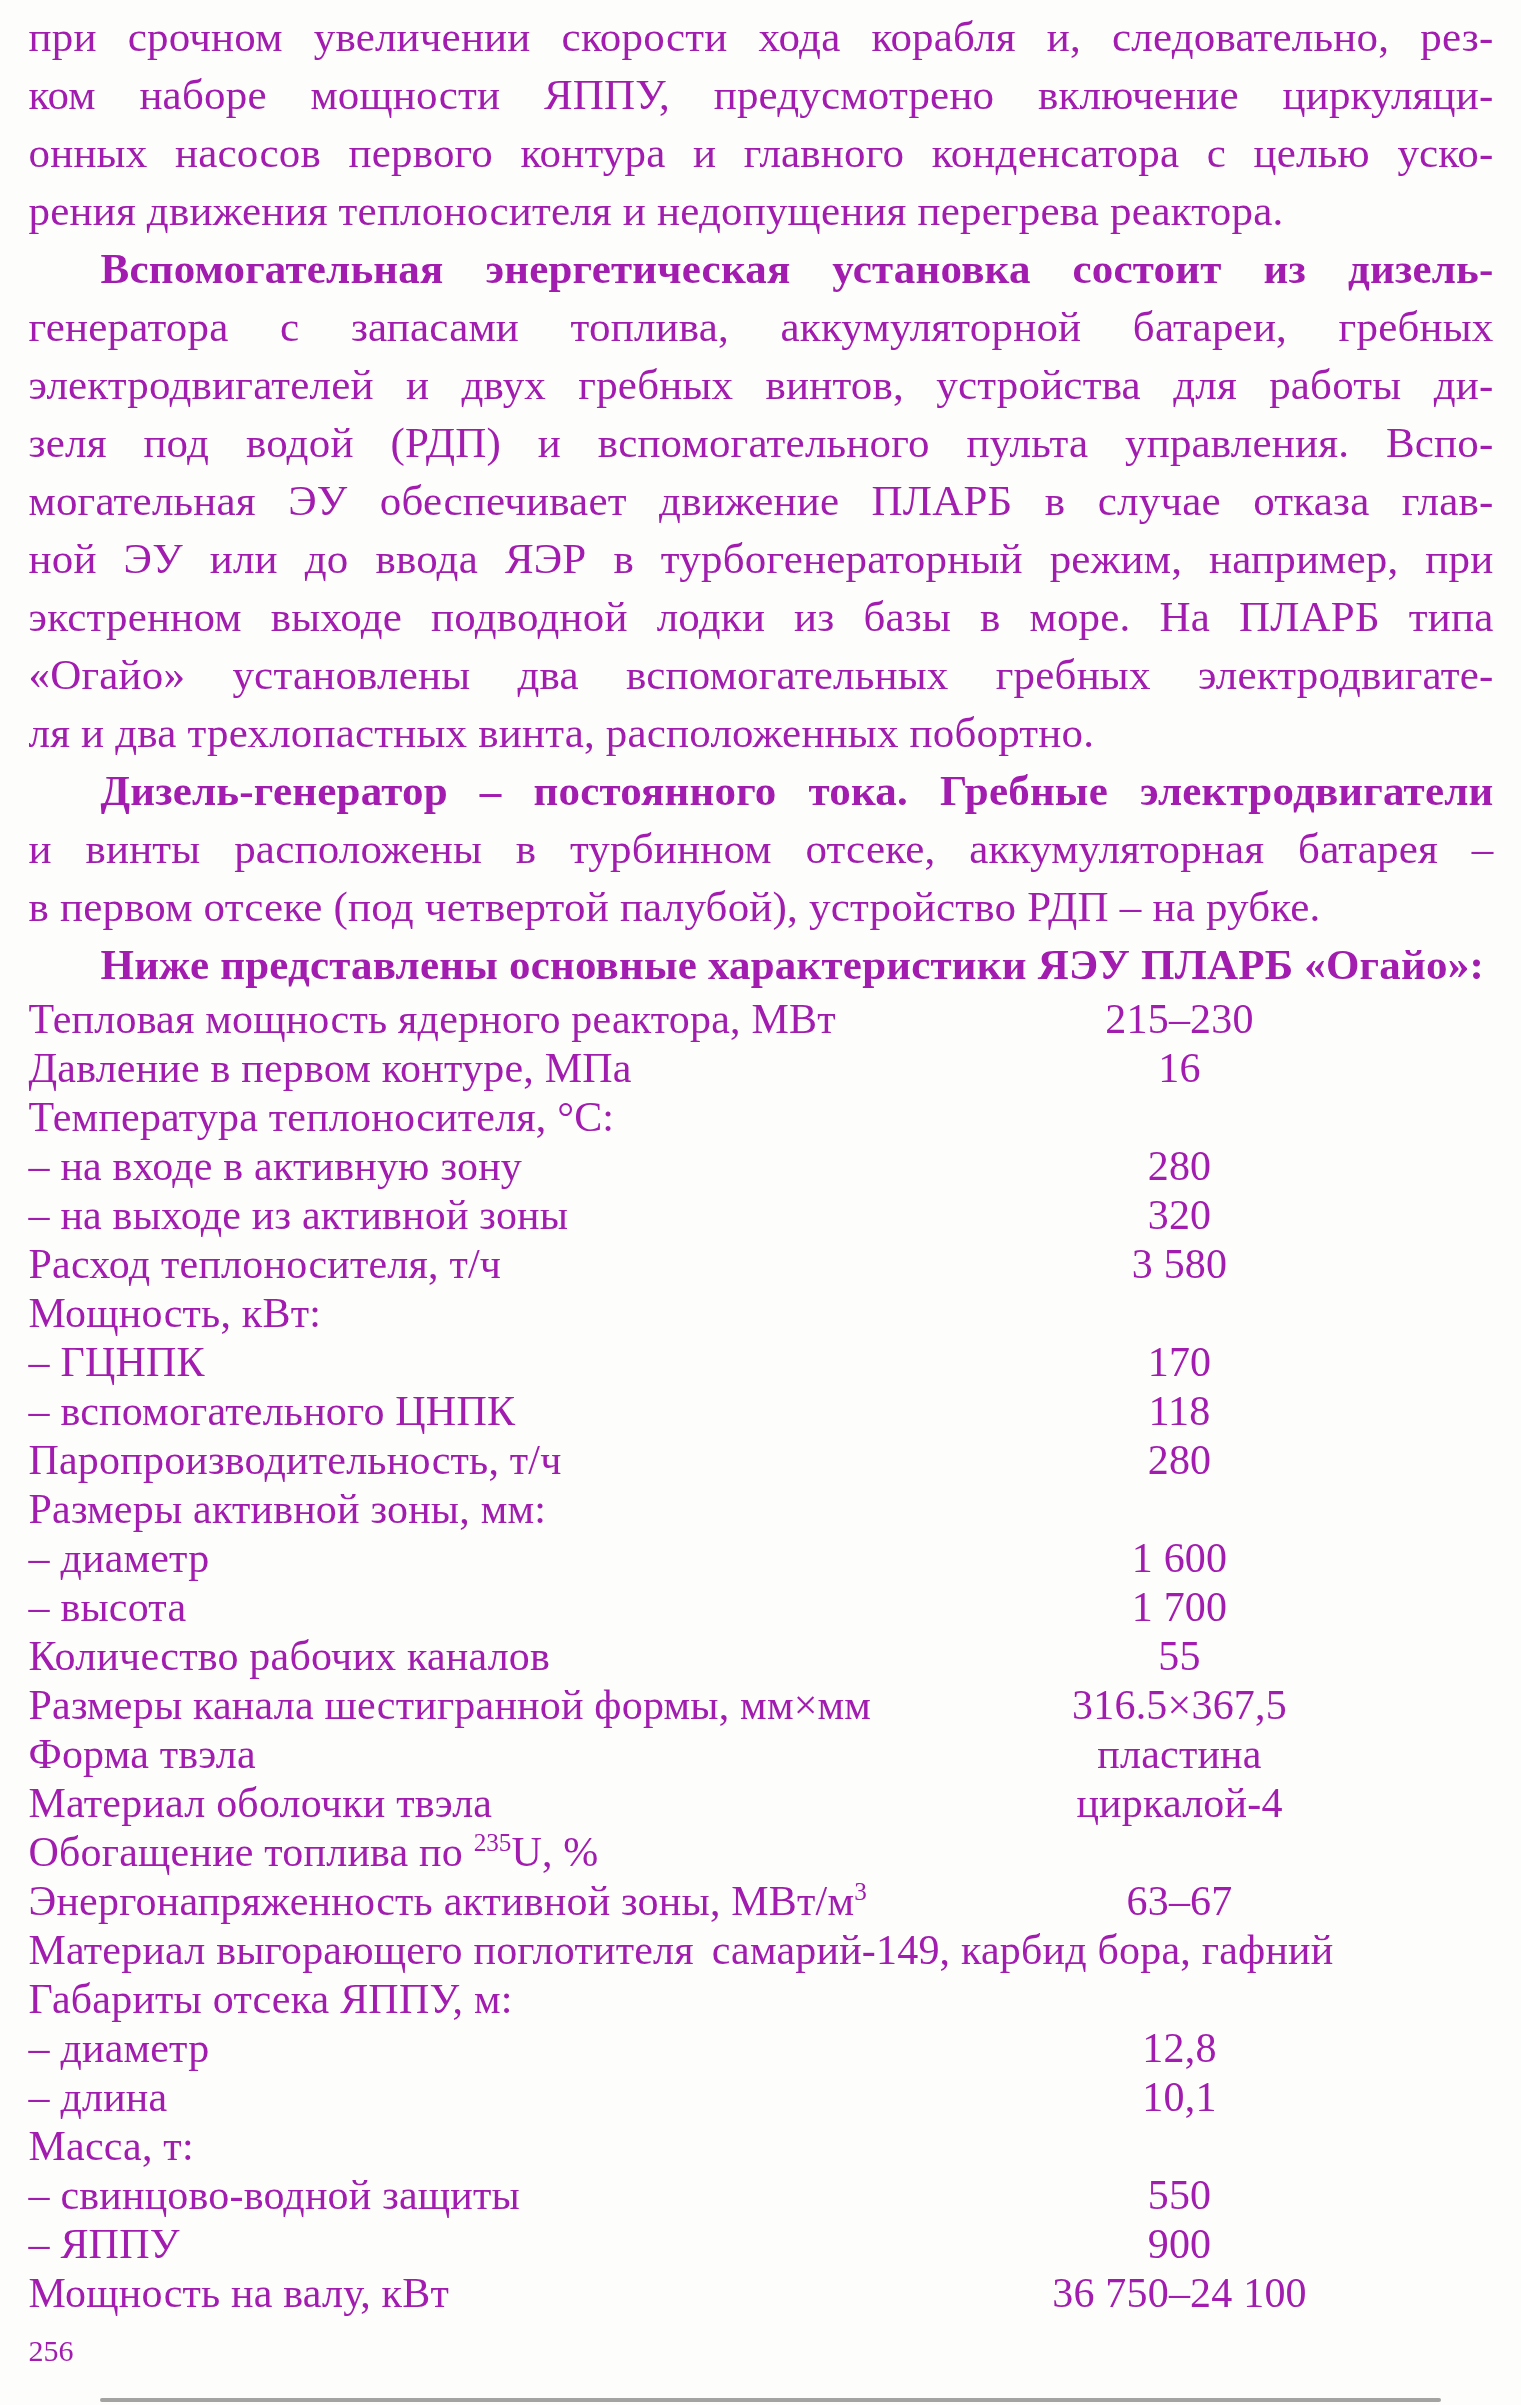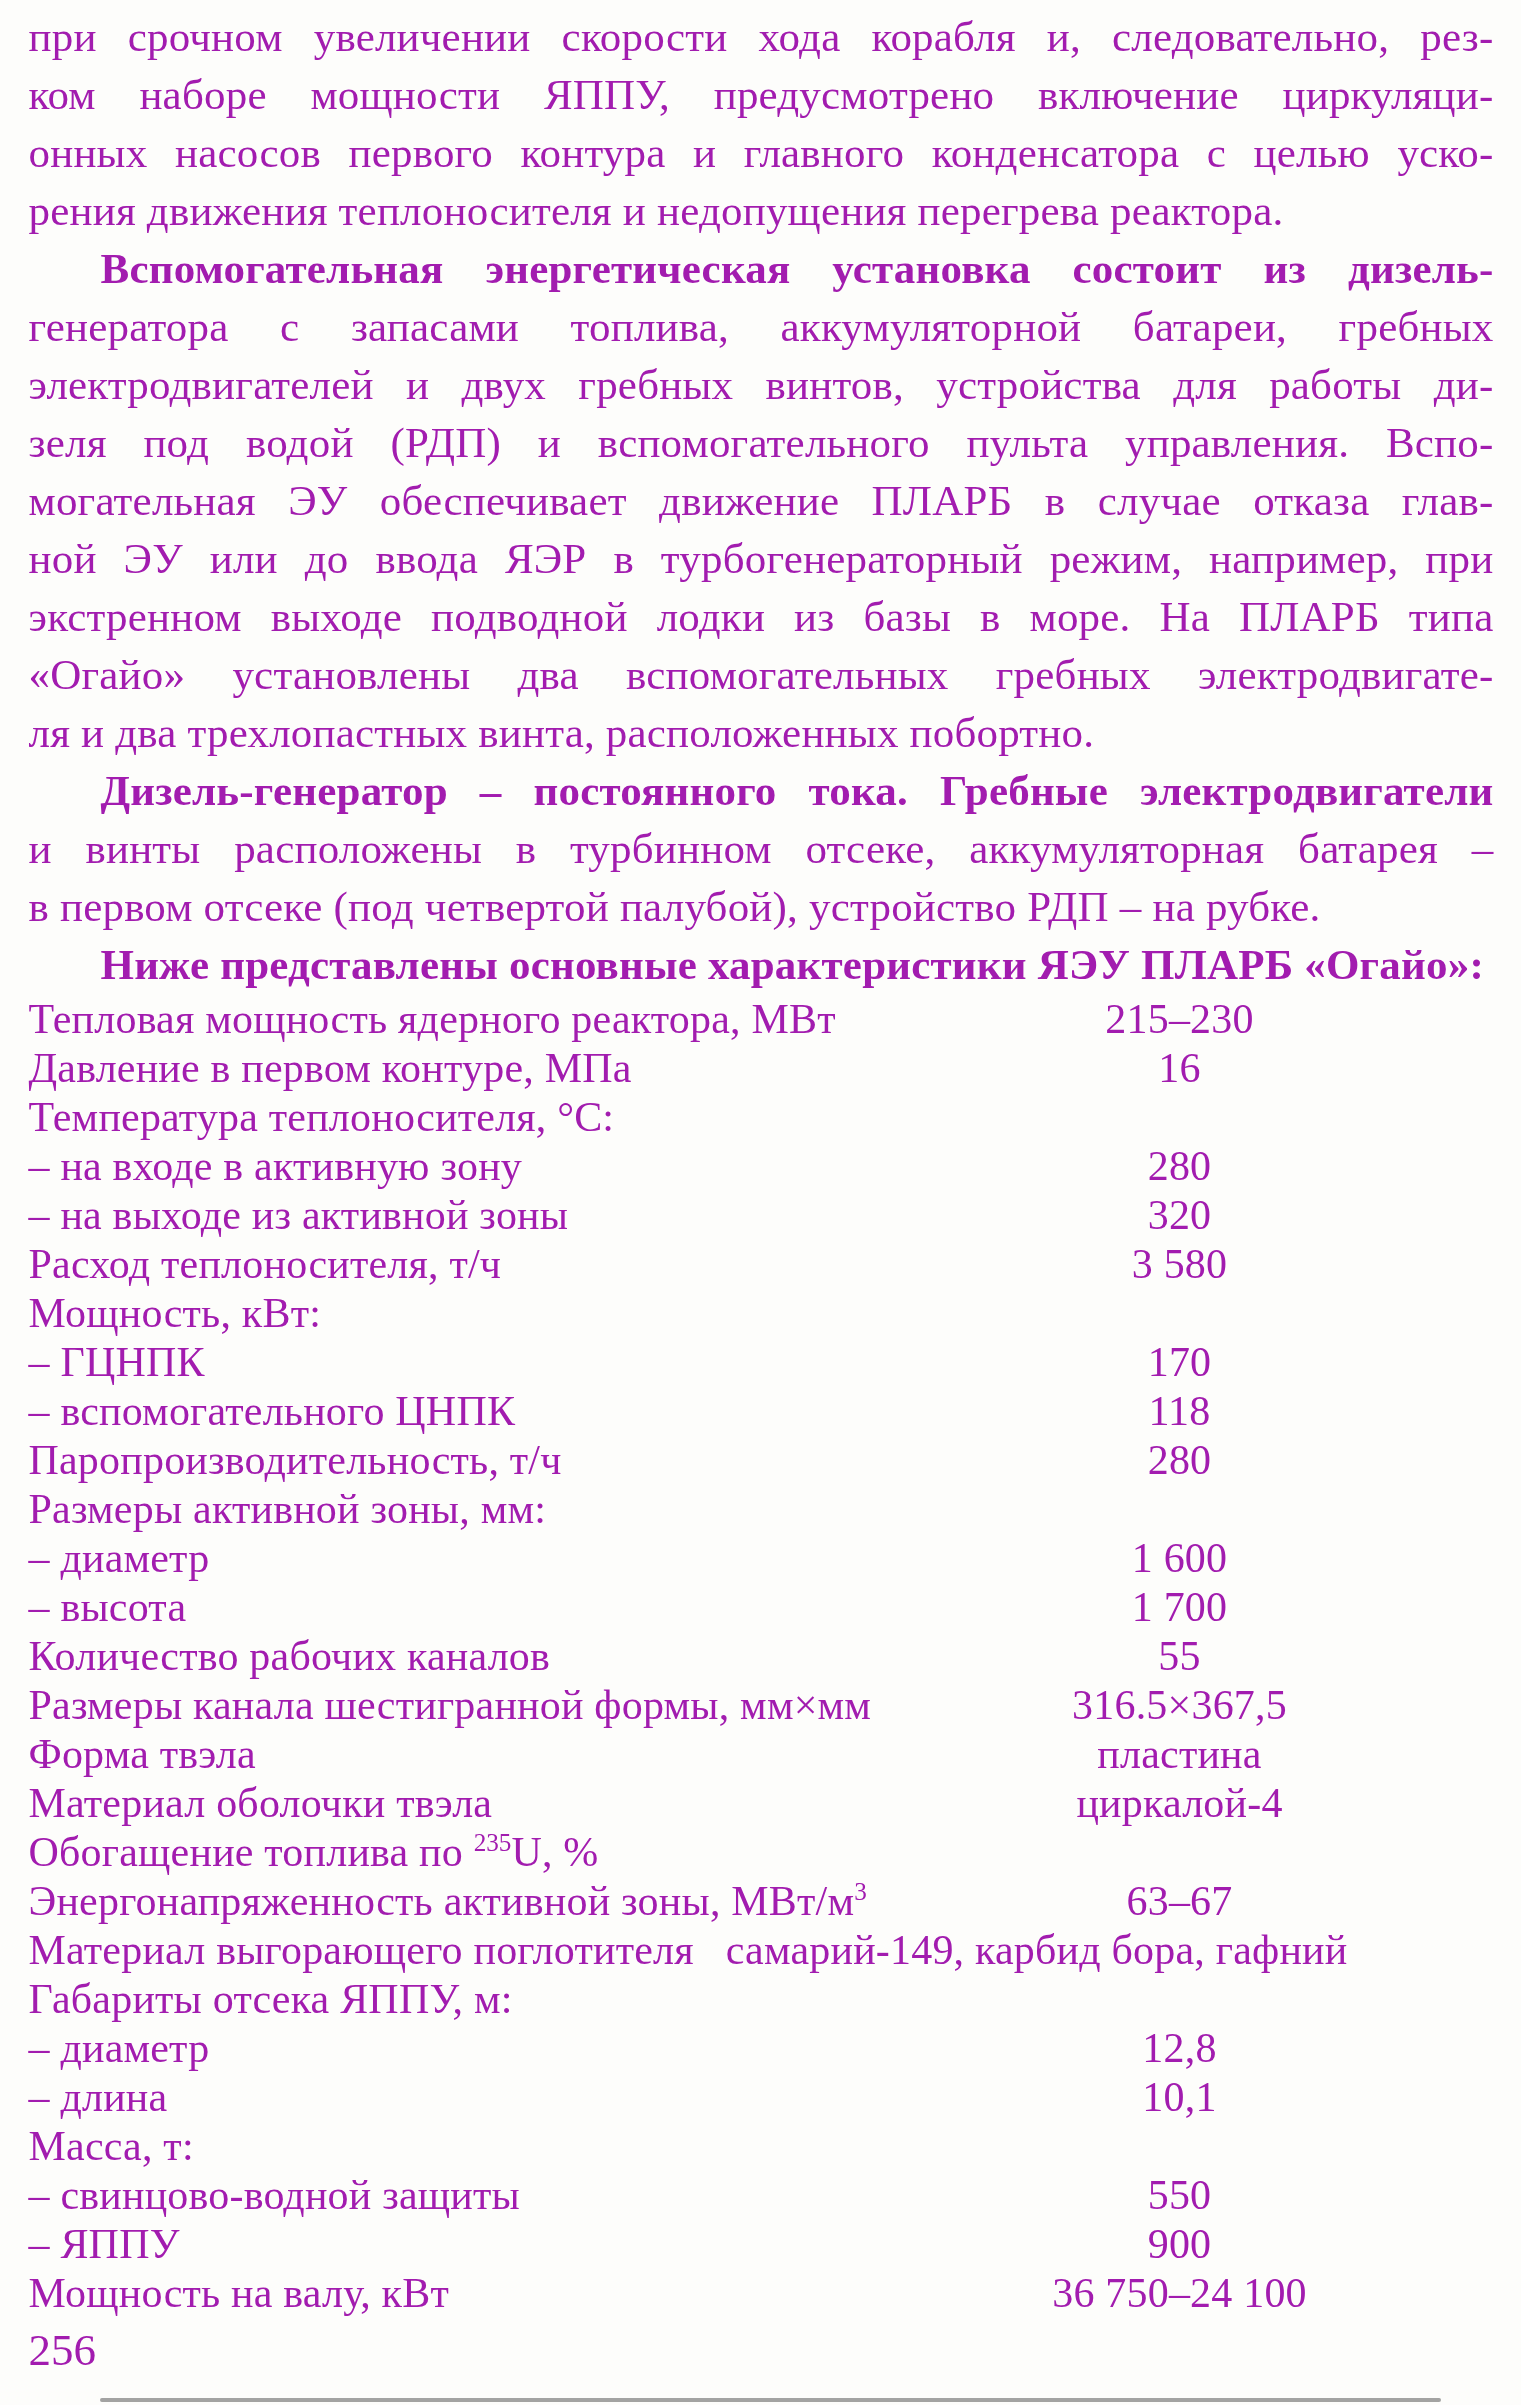--- a/index.html
+++ b/index.html
@@ -46,34 +46,34 @@
     position: absolute;
     left: 932px;
     top: 0;
     width: 438px;
     text-align: center;
   }
   .spec-row.inline { display: flex; }
   .spec-row.inline .value {
     position: static;
     width: auto;
-    margin-left: 32px;
+    margin-left: 18px;
     text-align: left;
   }
   sup.u-sup {
     font-size: 60%;
     line-height: 0;
     vertical-align: super;
     letter-spacing: 0;
   }
   .page-number {
     position: absolute;
     left: 28.5px;
     top: 2326px;
-    font-size: 45px;
+    font-size: 30px;
     line-height: 49px;
     text-align: right;
   }
   .scan-line {
     position: absolute;
     left: 100px;
     right: 81px;
     top: 2398px;
     height: 3.8px;
     background: #4a4a4a;

